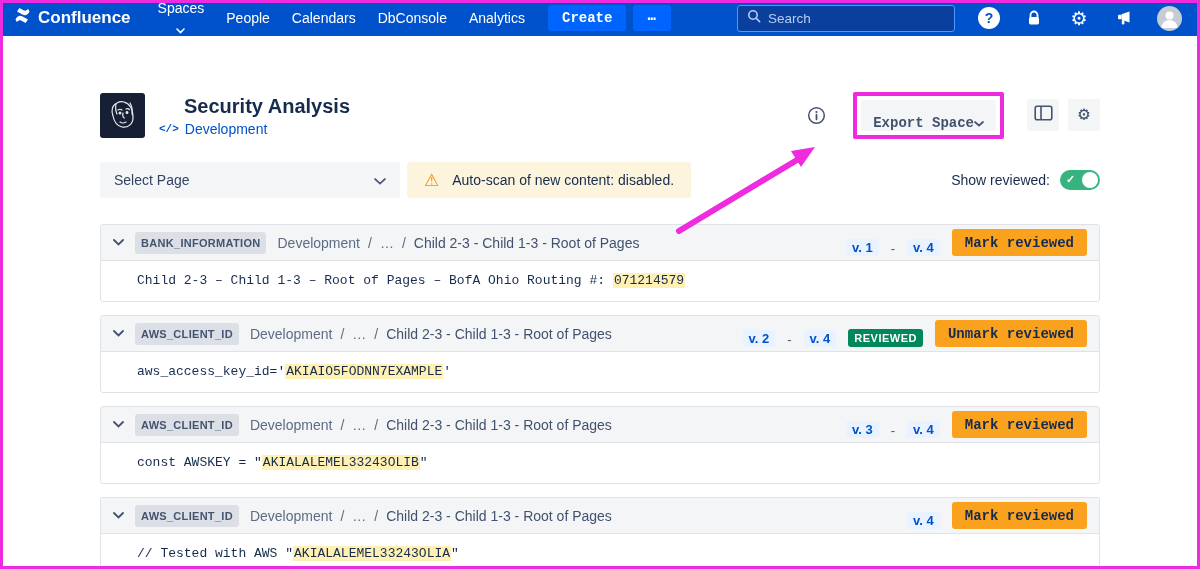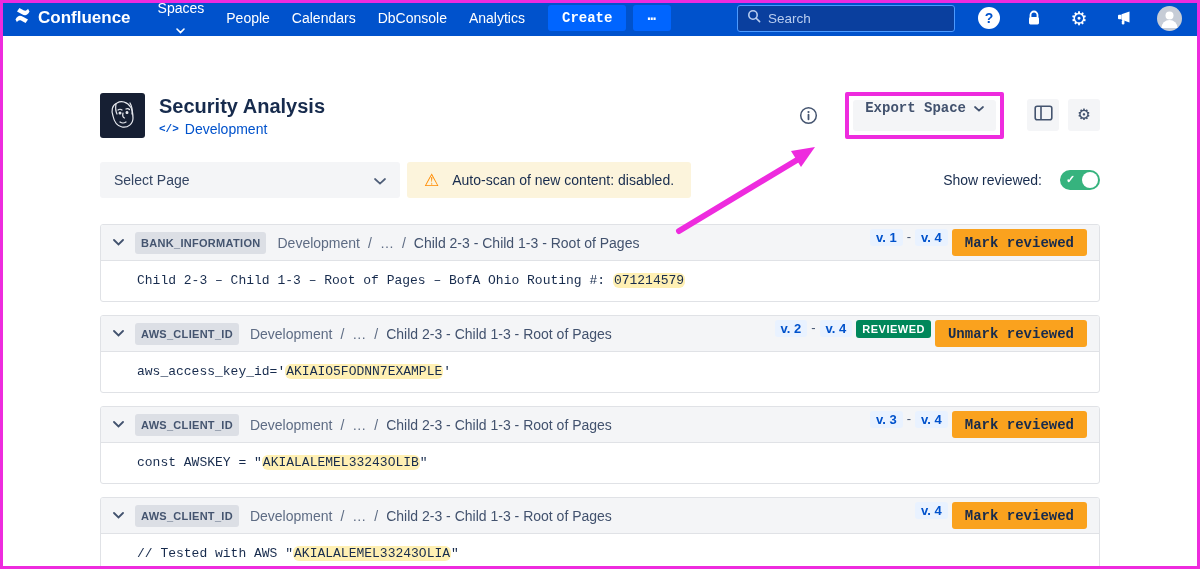--- a/index.html
+++ b/index.html
@@ -36,72 +36,72 @@
     font-weight:bold;font-size:14px;display:flex;align-items:center;justify-content:center;}
   .gear-glyph{color:#fff;font-size:19px;line-height:1;}
   .avatar{width:25px;height:25px;border-radius:50%;background:#C6CCD6;overflow:hidden;
     display:flex;align-items:center;justify-content:center;}
 
   
   .content{width:1000px;margin:0 auto;}
   .space-header{margin-top:50px;display:flex;align-items:center;gap:14px;height:58px;}
   .space-avatar{width:45px;height:45px;border-radius:3px;background:#161F33;display:flex;
     align-items:center;justify-content:center;flex:none;}
-  .space-titles h1{font-size:20px;font-weight:bold;color:#172B4D;line-height:1.2;}
+  .space-titles h1{font-size:20px;font-weight:bold;color:#172B4D;line-height:1.2;margin-left:25px;}
   .space-sub{display:flex;align-items:center;gap:6px;margin-top:3px;}
   .code-glyph{font-family:"Liberation Mono",monospace;font-weight:bold;font-size:11px;color:var(--c-link);}
   .space-link{color:var(--c-link);font-size:14px;}
   .header-actions{margin-left:auto;display:flex;align-items:center;gap:15px;}
   .info-icon{cursor:pointer;display:flex;margin-right:12px;}
   .annotation-box{display:inline-flex;border:4px solid var(--c-annotation);padding:4px;border-radius:2px;}
   .btn-export{background:#F4F5F7;color:#42526E;font-weight:bold;font-size:14px;height:31px;
-    padding:0 12px;border-radius:3px;display:flex;align-items:flex-start;gap:8px;}
+    padding:0 12px;border-radius:3px;display:flex;align-items:flex-end;}
   .btn-scan{background:var(--c-navbar);color:#fff;font-weight:bold;font-size:14px;height:32px;
     padding:0 14px;border-radius:3px;}
   .btn-sq{width:32px;height:32px;background:#F4F5F7;border-radius:3px;display:flex;align-items:center;
     justify-content:center;}
   .btn-sq .gear-glyph{color:#44546F;font-size:19px;}
   .icon-pair{display:flex;gap:9px;margin-left:8px;}
 
   
   .toolbar{margin-top:18px;display:flex;align-items:center;}
   .select-page{width:300px;height:36px;background:#F4F5F7;border-radius:3px;display:flex;align-items:center;
     justify-content:space-between;padding:0 14px;font-size:14px;color:#344563;cursor:pointer;gap:35px;}
   .warn-banner{margin-left:7px;height:36px;background:var(--c-warning-bg);border-radius:3px;display:flex;
     align-items:center;gap:13px;padding:0 17px;}
   .warn-tri{color:var(--c-warning-icon);font-size:17px;line-height:1;}
   .warn-text{font-size:14px;color:#172B4D;}
-  .reviewed-ctl{margin-left:auto;display:flex;align-items:center;gap:18px;}
+  .reviewed-ctl{margin-left:auto;display:flex;align-items:center;gap:10px;}
   .reviewed-label{font-size:14px;color:#172B4D;}
   .toggle{width:40px;height:20px;border-radius:10px;background:var(--c-toggle);position:relative;cursor:pointer;}
   .toggle .tick{position:absolute;left:6px;top:3px;color:#fff;font-size:11px;font-weight:bold;}
   .toggle .knob{position:absolute;right:2px;top:2px;width:16px;height:16px;border-radius:50%;background:#fff;}
 
   
   .findings{margin-top:26px;}
   .finding{border:1px solid #E0E2E6;border-radius:3px;margin-bottom:13px;overflow:hidden;background:#fff;}
   .finding-head{height:36px;background:#F4F5F7;border-bottom:1px solid #E0E2E6;display:flex;
     align-items:center;padding:0 12px;gap:11px;cursor:pointer;}
   .chev{display:flex;flex:none;cursor:pointer;}
   .badge{background:#DCDFE5;color:#44546F;font-size:11px;font-weight:bold;letter-spacing:.3px;
     padding:5px 6px;border-radius:3px;flex:none;}
   .crumb{font-size:14px;color:#5E6C84;display:flex;align-items:center;gap:8px;white-space:nowrap;}
   .crumb .crumb-page{color:#42526E;}
   .crumb a{color:inherit;}
-  .head-right{margin-left:auto;display:flex;align-items:flex-start;gap:4px;}
+  .head-right{margin-left:auto;display:flex;align-items:flex-end;gap:12px;}
   .vpill{font-size:13px;font-weight:bold;color:var(--c-link);background:#E9F2FF;padding:1px 6px;
     border-radius:3px;}
   .vdash{color:#42526E;font-size:13px;}
   .rev-badge{background:var(--c-reviewed);color:#fff;font-size:11px;font-weight:bold;letter-spacing:.5px;
     padding:3px 6px;border-radius:3px;}
   .btn-action{background:var(--c-action);color:#172B4D;font-weight:bold;font-size:14px;height:27px;
     padding:0 13px;border-radius:3px;}
   .finding-code{padding:12px 12px 13px 36px;font-family:"Liberation Mono","DejaVu Sans Mono",monospace;
     font-size:13px;color:#172B4D;white-space:nowrap;}
-  .finding-code mark{background:var(--c-highlight);color:inherit;padding:0 1px;border-radius:6px;}
+  .finding-code mark{background:var(--c-highlight);color:inherit;padding:0 1px;}
 
   
   .annotation-arrow{position:absolute;left:645px;top:143px;pointer-events:none;z-index:998;}
   .annotation-arrow .stroke{stroke:var(--c-annotation);}
   .annotation-arrow .fill{fill:var(--c-annotation);}
 </style>
 </head>
 <body>
 
 <div class="page-frame"></div>

